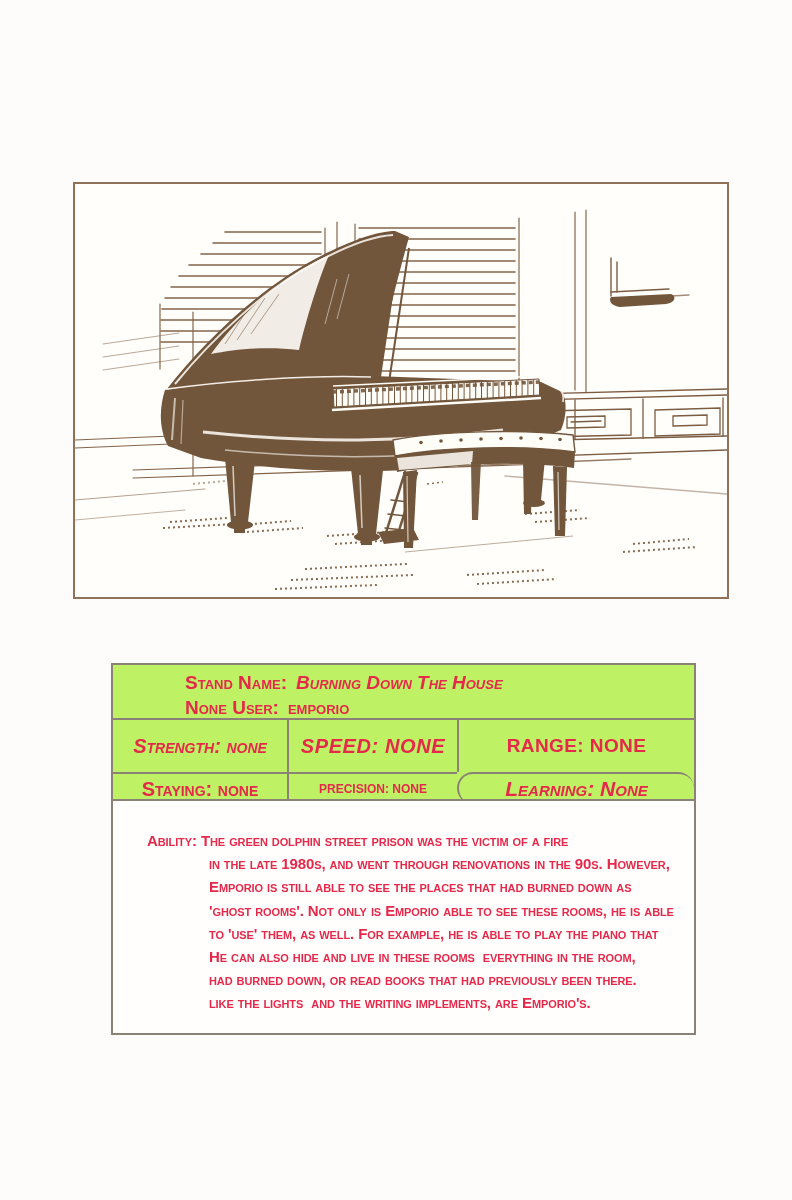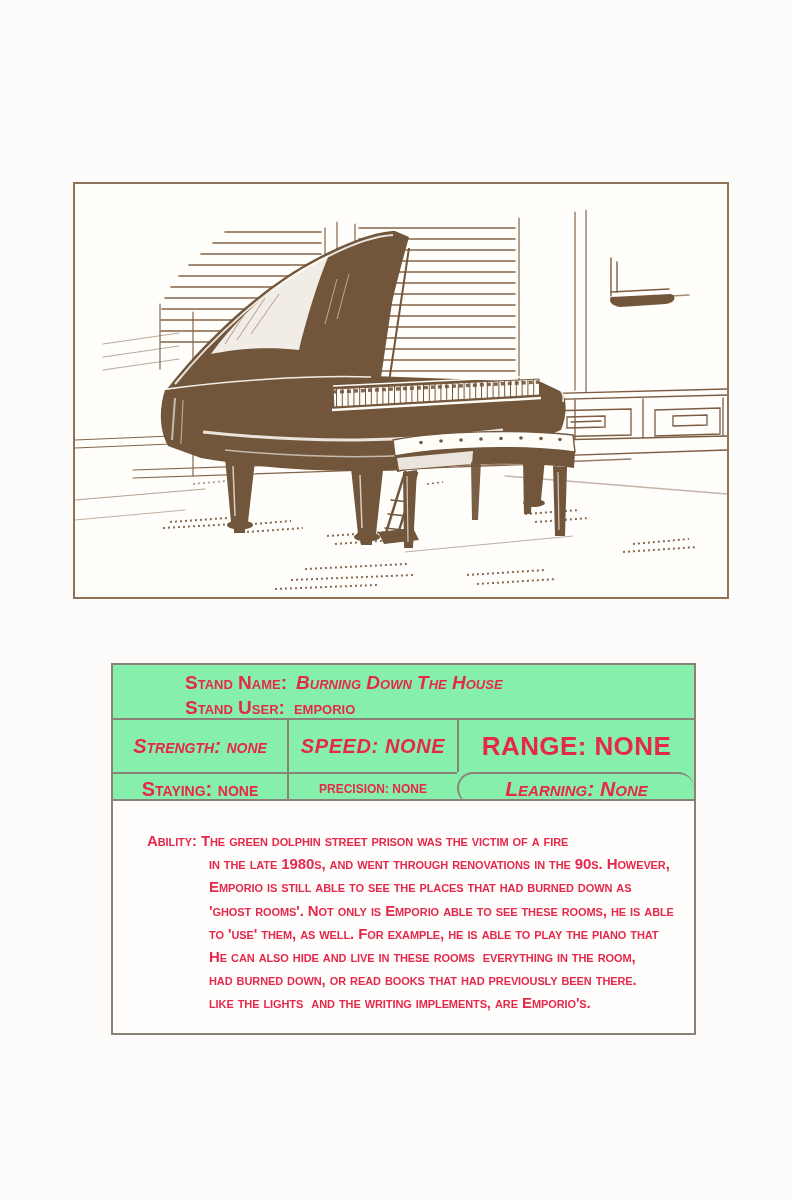--- a/index.html
+++ b/index.html
@@ -10,41 +10,41 @@
   }
   
   .frame{
     position:absolute;left:73px;top:182px;width:652px;height:413px;
     border:2px solid #8f7257;background:#fffefb;
   }
   .frame svg{display:block;}
   
   .stats-card{
     position:absolute;left:111px;top:663px;width:581px;
-    border:2px solid #8a8276;background:#86efac;
+    border:2px solid #8a8276;background:#bef264;
     color:#e6294b;
   }
   .stats-head{
     height:55px;box-sizing:border-box;padding:5px 0 0 72px;
     border-bottom:2px solid #8a8276;
   }
   .stats-head .hline{line-height:25px;font-size:19px;font-weight:bold;font-variant:small-caps;white-space:pre;}
   .stats-head .lbl{margin-right:9px;}
   .stats-head .italic{font-style:italic;}
   .stats-grid{display:grid;grid-template-columns:174px 170px 237px;}
   .cell{
     display:flex;align-items:center;justify-content:center;
     font-weight:bold;box-sizing:border-box;white-space:pre;
   }
   .r1{height:52px;}
   .r2{height:32px;border-top:2px solid #8a8276;}
   .cB{border-left:2px solid #8a8276;}
   .c-strength{font-style:italic;font-variant:small-caps;font-size:20px;}
   .c-speed{font-style:italic;font-size:20px;letter-spacing:.6px;}
-  .c-range{font-size:26px;letter-spacing:.4px;}
+  .c-range{font-size:19px;letter-spacing:.4px;}
   .c-staying{font-variant:small-caps;font-size:20px;}
   .c-precision{font-size:12px;}
   .c-learning{font-style:italic;font-variant:small-caps;font-size:21px;border-radius:17px;}
   
   .ability-box{
     position:absolute;left:111px;top:799px;width:581px;height:232px;
     border:2px solid #8a8276;background:#fffefc;
     color:#e6294b;
   }
   .ability-text{padding-top:28px;font-weight:bold;font-variant:small-caps;font-size:15px;}
@@ -253,21 +253,21 @@
         <path d="M448,275 L458,275 L456,330 L449,330 Z" fill="#72563c"></path>
       </g>
       <line x1="330" y1="368" x2="498" y2="352" stroke="#7c5c42" stroke-width="1" opacity="0.5"></line>
     </g>
   </svg>
 </div>
 
 <div class="stats-card">
   <div class="stats-head">
     <div class="hline"><span class="lbl">Stand Name:</span><span class="italic">Burning Down The House</span></div>
-    <div class="hline"><span class="lbl">Stand User:</span><span>emporio</span></div>
+    <div class="hline"><span class="lbl">None User:</span><span>emporio</span></div>
   </div>
   <div class="stats-grid">
     <div class="cell r1 c-strength">Strength: none</div>
     <div class="cell r1 cB c-speed">SPEED: NONE</div>
     <div class="cell r1 cB c-range">RANGE: NONE</div>
     <div class="cell r2 c-staying">Staying: none</div>
     <div class="cell r2 cB c-precision">PRECISION: NONE</div>
     <div class="cell r2 cB c-learning">Learning: None</div>
   </div>
 </div>

